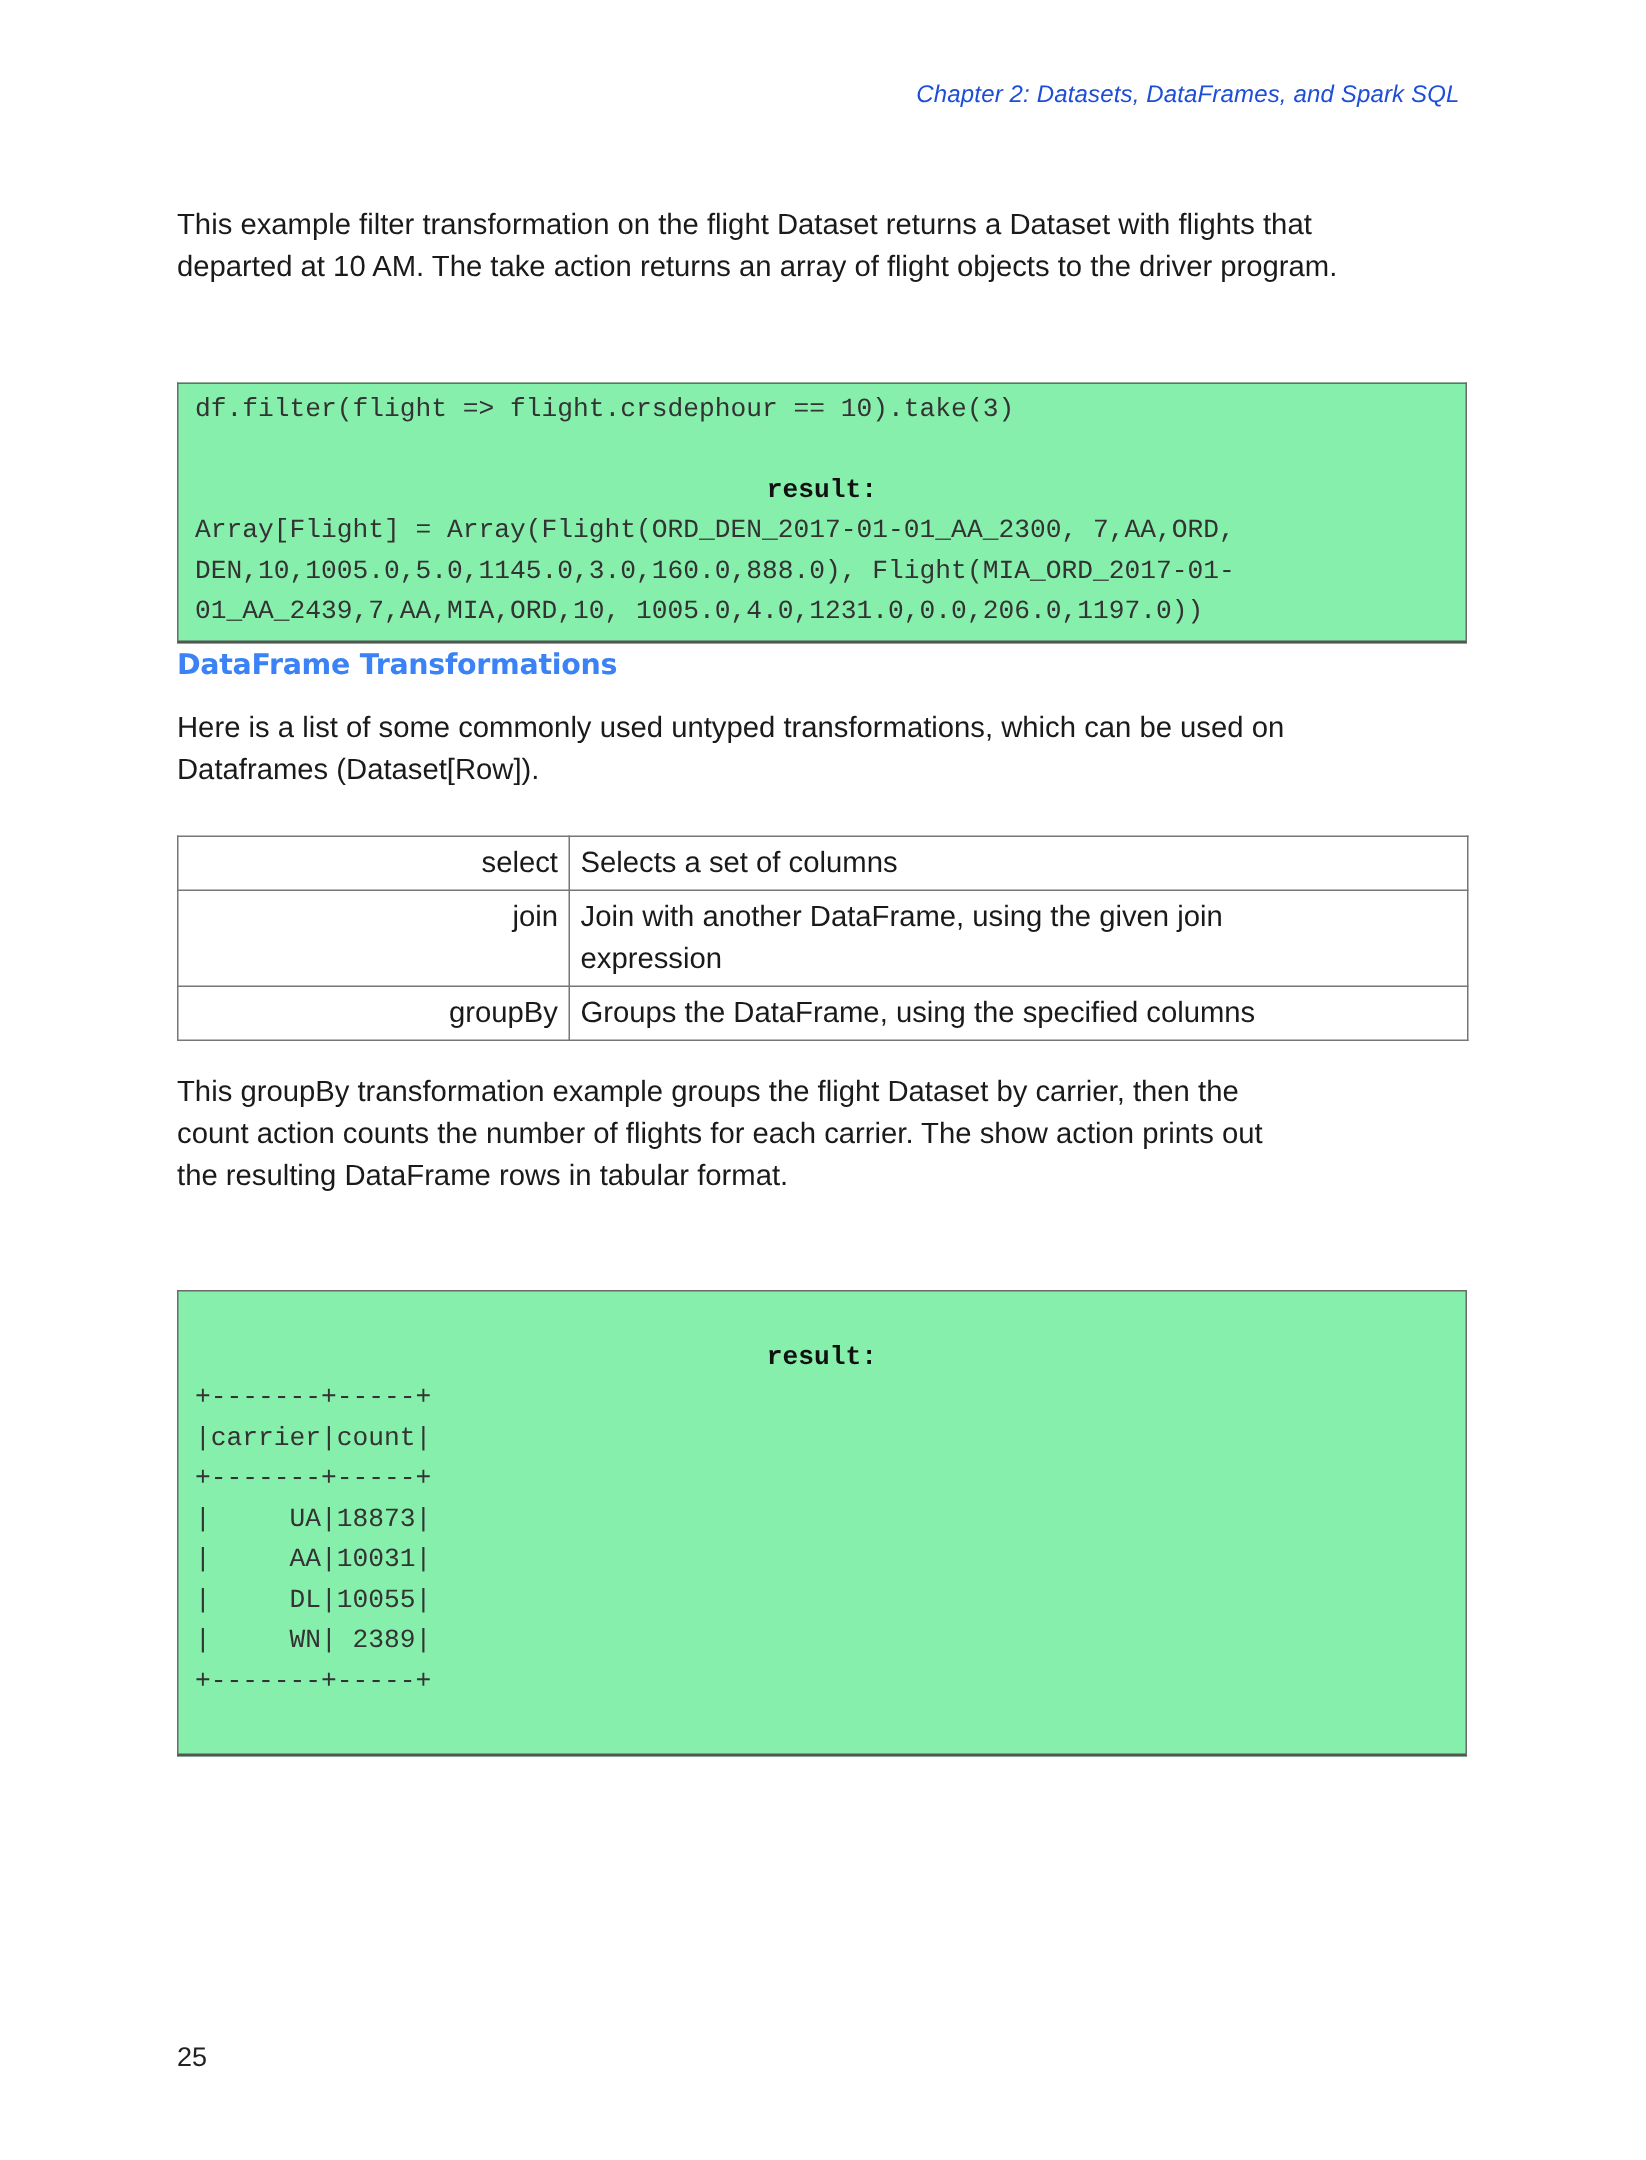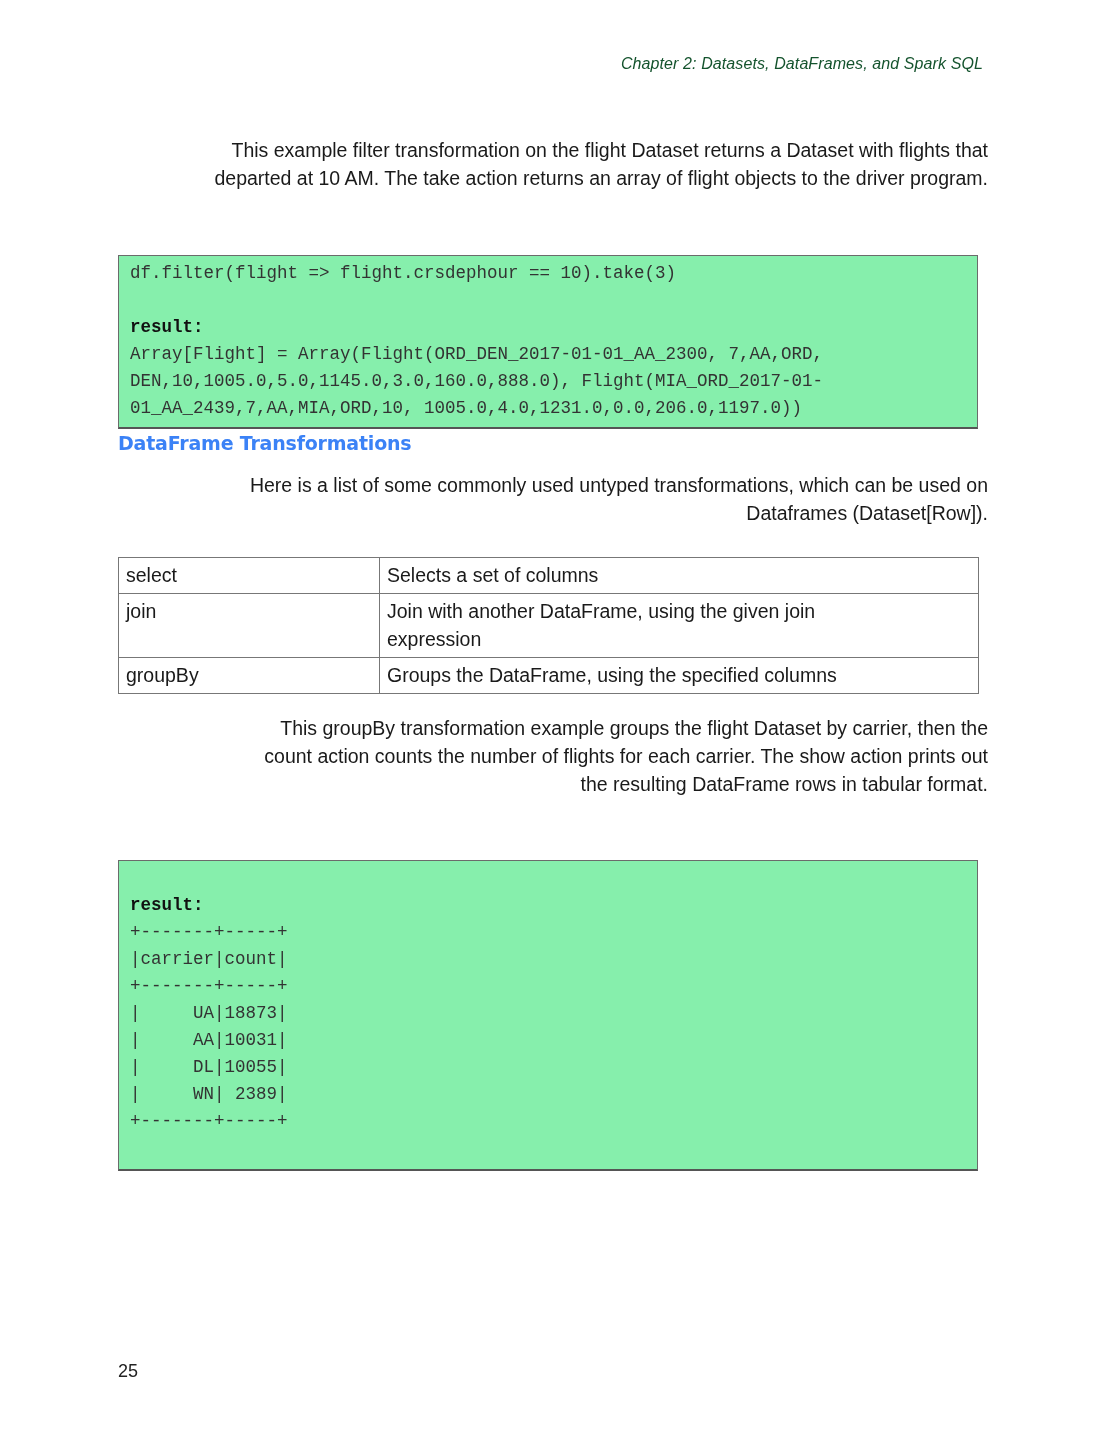--- a/index.html
+++ b/index.html
@@ -1,52 +1,52 @@
 <!DOCTYPE html>
 <html><head>
   <meta charset="utf-8">
   <style>
     html, body { margin: 0; padding: 0; background: #ffffff; }
     body { width: 1097px; height: 1440px; position: relative; overflow: hidden; }
     .page { position: absolute; left: 0; top: 0; width: 1097px; height: 1440px; color: #1a1a1a; }
     .running-header {
-      position: absolute; right: 114px; top: 55px;
+      position: absolute; right: 124px; top: 55px;
       font-family: "Liberation Sans", sans-serif; font-style: italic;
-      font-size: 16px; color: #14532d; letter-spacing: 0.1px;
+      font-size: 16px; color: #1d4ed8; letter-spacing: 0.1px;
     }
     .para {
       position: absolute; left: 118px; width: 870px;
       font-family: "Liberation Sans", sans-serif; font-size: 19.5px;
-      line-height: 28px; color: #1a1a1a; margin: 0; text-align: right;
+      line-height: 28px; color: #1a1a1a; margin: 0;
     }
     .para span { display: block; white-space: nowrap; }
     .code-box {
       position: absolute; left: 118px; width: 860px;
       border: 1px solid #6b6b6b; border-bottom: 2px solid #555;
       box-sizing: border-box; background: #86efac;
       font-family: Liberation Mono, monospace; font-size: 17.5px;
       color: #333; padding: 4px 11px; margin-top: 32px;
     }
     .code-line { white-space: pre; height: 27px; line-height: 27px; }
-    .code-bold { font-weight: bold; color: #111; }
+    .code-bold { font-weight: bold; color: #111; text-align: center; }
     .section-heading {
       position: absolute; left: 118px; top: 432px;
       font-family: "DejaVu Sans", sans-serif; font-weight: bold;
       font-size: 19px; color: #3b82f6; margin: 0; letter-spacing: -0.2px;
     }
     table.ops {
       position: absolute; left: 118px; top: 557px; width: 861px;
       border-collapse: collapse;
       font-family: "Liberation Sans", sans-serif; font-size: 19.5px; color: #1a1a1a;
     }
     table.ops td {
       border: 1px solid #777; vertical-align: top;
       padding: 3px 7px 4px 7px; line-height: 28px;
     }
-    table.ops td.col-name { width: 246px; }
+    table.ops td.col-name { width: 246px; text-align: right; }
     .page-number {
       position: absolute; left: 118px; top: 1361px;
       font-family: "Liberation Sans", sans-serif; font-size: 18px; color: #222;
     }
   </style>
 </head>
 <body>
 
 <div class="page">
 

